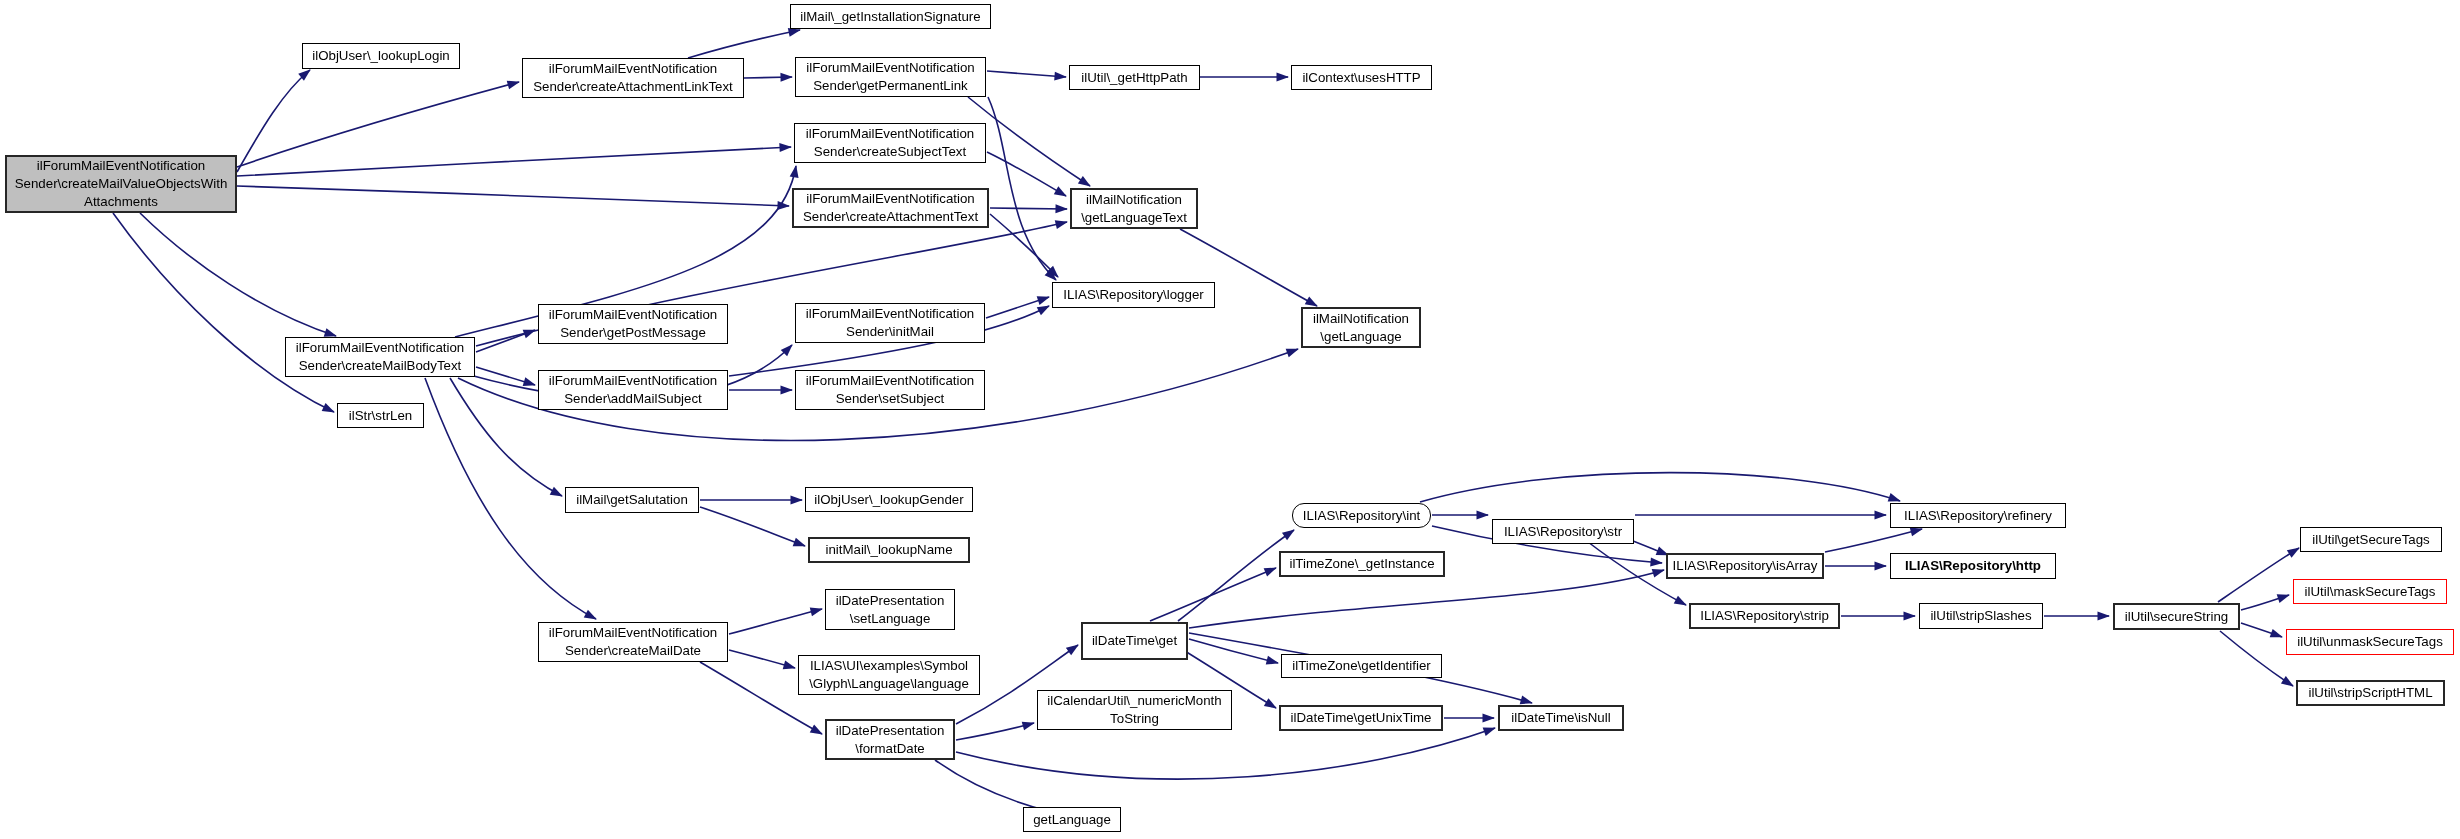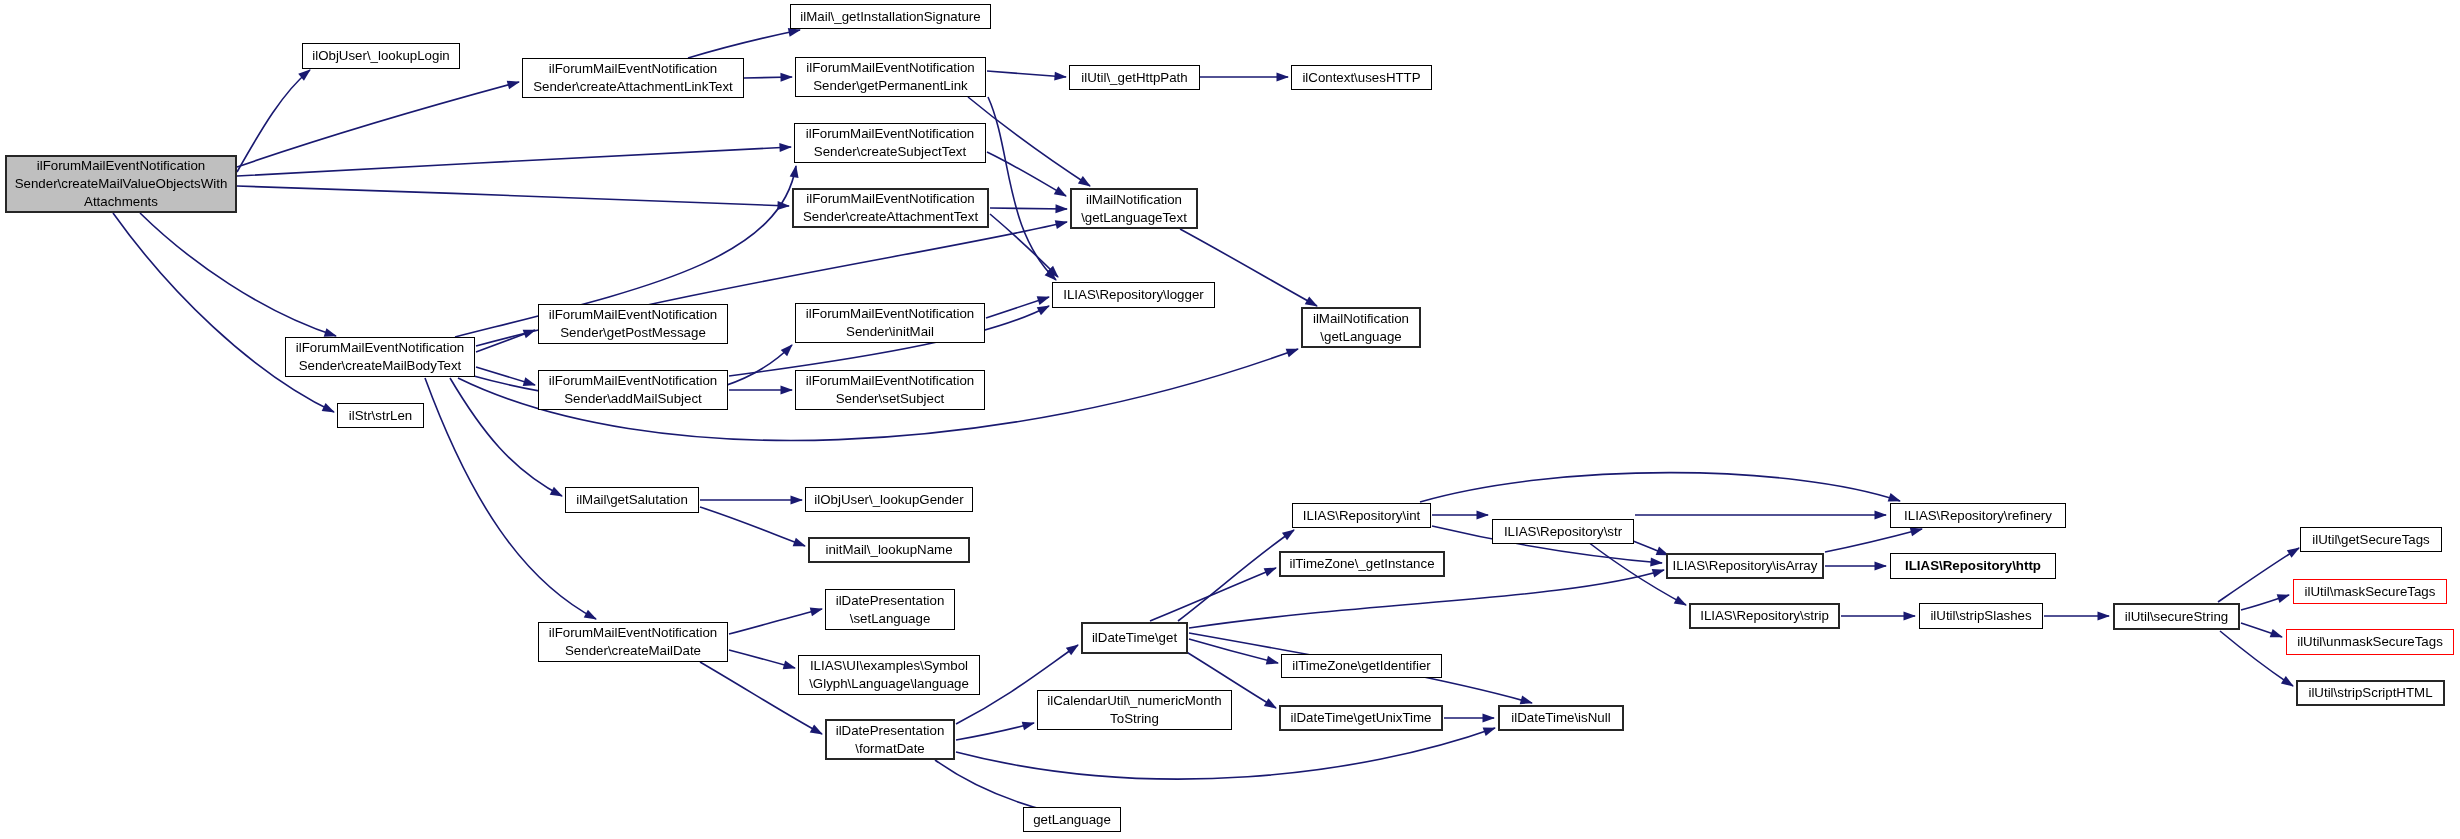--- a/index.html
+++ b/index.html
@@ -173,37 +173,37 @@
       <div class="nline">\setLanguage</div>
     </div>
     <div class="node" style="left: 798px; top: 655px; width: 182px; height: 40px;">
       <div class="nline">ILIAS\UI\examples\Symbol</div>
       <div class="nline">\Glyph\Language\language</div>
     </div>
     <div class="node bold" style="left: 825px; top: 719px; width: 130px; height: 41px;">
       <div class="nline">ilDatePresentation</div>
       <div class="nline">\formatDate</div>
     </div>
-    <div class="node bold" style="left: 1081px; top: 622px; width: 107px; height: 32px;">
+    <div class="node bold" style="left: 1081px; top: 622px; width: 107px; height: 38px;">
       <div class="nline">ilDateTime\get</div>
     </div>
     <div class="node" style="left: 1037px; top: 690px; width: 195px; height: 40px;">
       <div class="nline">ilCalendarUtil\_numericMonth</div>
       <div class="nline">ToString</div>
     </div>
     <div class="node" style="left: 1281px; top: 654px; width: 161px; height: 24px;">
       <div class="nline">ilTimeZone\getIdentifier</div>
     </div>
     <div class="node bold" style="left: 1279px; top: 705px; width: 164px; height: 26px;">
       <div class="nline">ilDateTime\getUnixTime</div>
     </div>
     <div class="node bold" style="left: 1279px; top: 551px; width: 166px; height: 26px;">
       <div class="nline">ilTimeZone\_getInstance</div>
     </div>
-    <div class="node" style="left: 1292px; top: 503px; width: 139px; height: 25px;">
+    <div class="node" style="left: 1292px; top: 503px; width: 139px; height: 25px; border-radius: 12px;">
       <div class="nline">ILIAS\Repository\int</div>
     </div>
     <div class="node" style="left: 1492px; top: 503px; width: 142px; height: 25px; margin-top: 16px;">
       <div class="nline">ILIAS\Repository\str</div>
     </div>
     <div class="node" style="left: 1890px; top: 503px; width: 176px; height: 25px;">
       <div class="nline">ILIAS\Repository\refinery</div>
     </div>
     <div class="node bold" style="left: 1666px; top: 553px; width: 158px; height: 26px;">
       <div class="nline">ILIAS\Repository\isArray</div>

